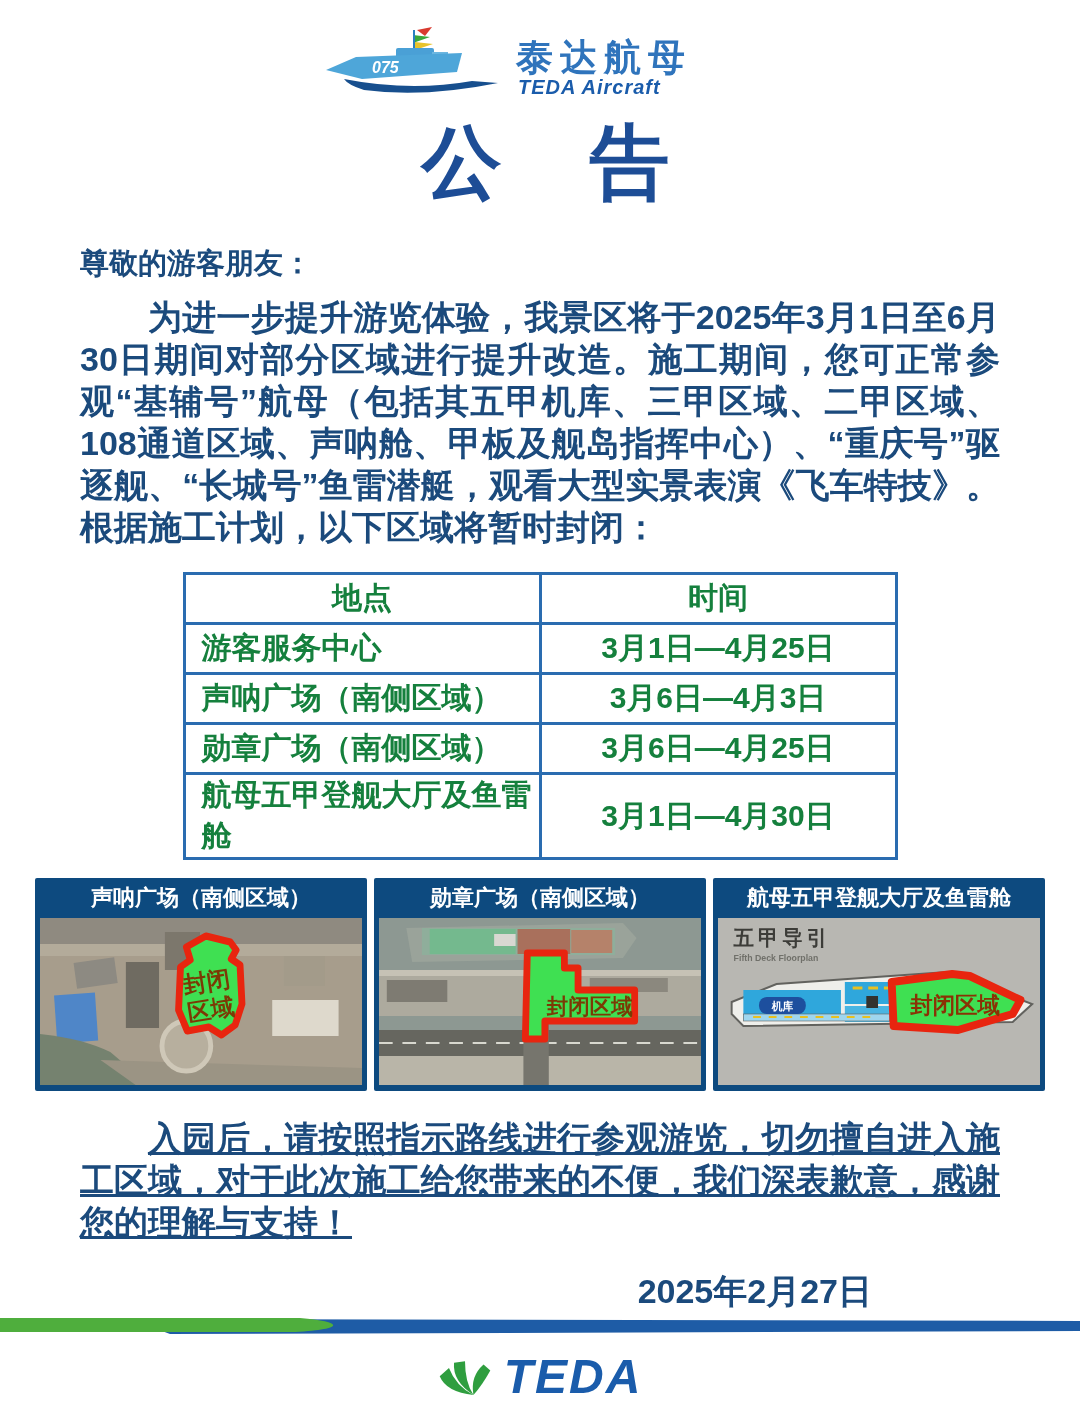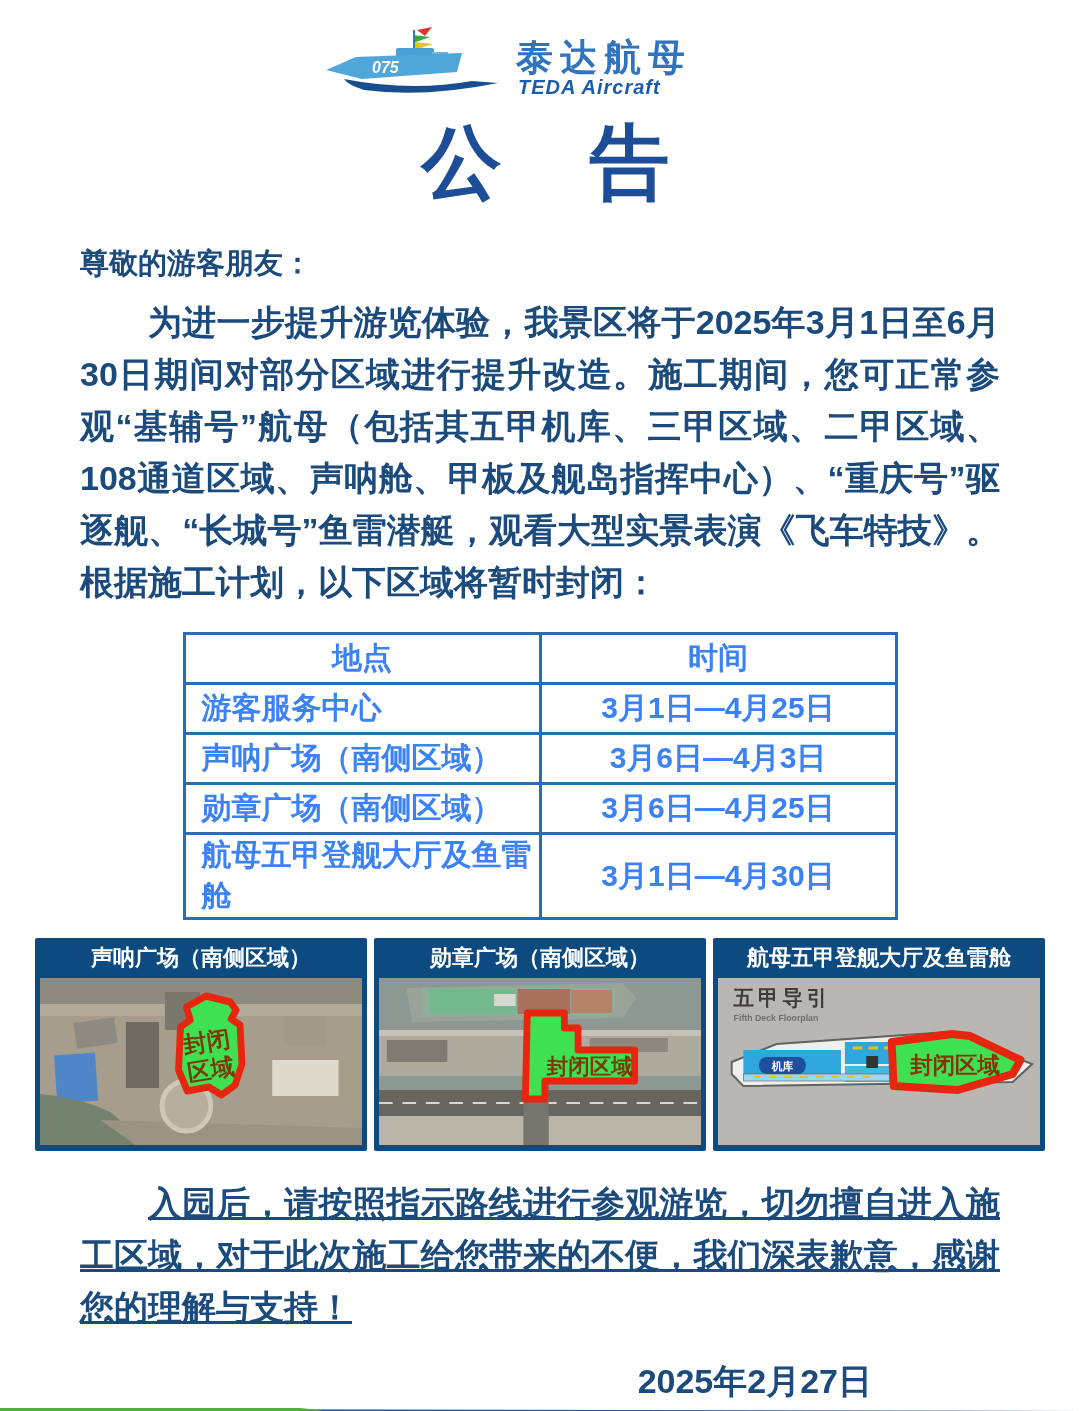--- a/index.html
+++ b/index.html
@@ -11,25 +11,25 @@
   }
   
   .logo-row { display:flex; justify-content:center; align-items:center; margin-top:26px; }
   .page-title {
     text-align:center; font-size:80px; letter-spacing:4px; color:#1d4d96;
     margin:6px 0 16px 0; font-weight:900;padding-left:15px;
   }
   
   main { padding:0 80px; }
   .salutation { font-size:29px; margin:10px 0 12px 0; }
-  .para { font-size:34px; line-height:52px; text-indent:2em; margin:4px 0 0 0; text-align:justify; }
+  .para { font-size:34px; line-height:42px; text-indent:2em; margin:4px 0 0 0; text-align:justify; }
   
   .closure-table {
     border-collapse:collapse; margin:24px auto 0 auto; table-layout:fixed;
-    width:715px; color:#3b82f6;
+    width:715px; color:#15803d;
   }
   .closure-table th, .closure-table td {
     border:3px solid #2a6cb0; font-size:30px; height:47px; padding:0;
   }
   .closure-table th { text-align:center; }
   .closure-table td.loc { text-align:left; padding-left:16px; width:352px; }
   .closure-table td.time { text-align:center; width:363px; }
   
   .panels { display:flex; gap:7px; margin:18px -45px 0 -45px; }
   .panel { flex:1; background:#0d4a7f; padding:0 5px 6px 5px; border-radius:2px; }

